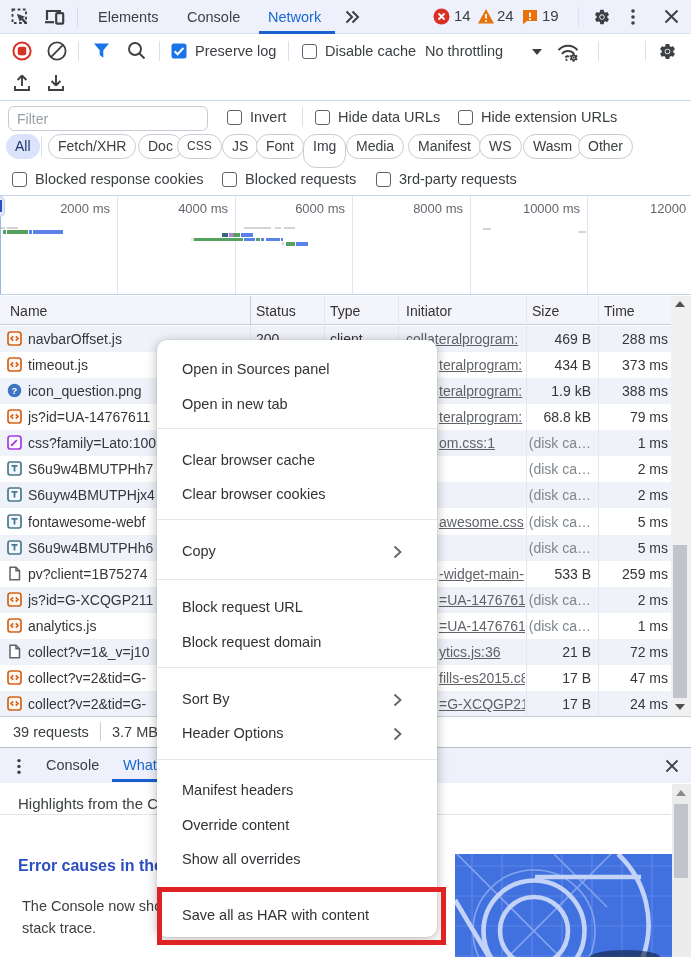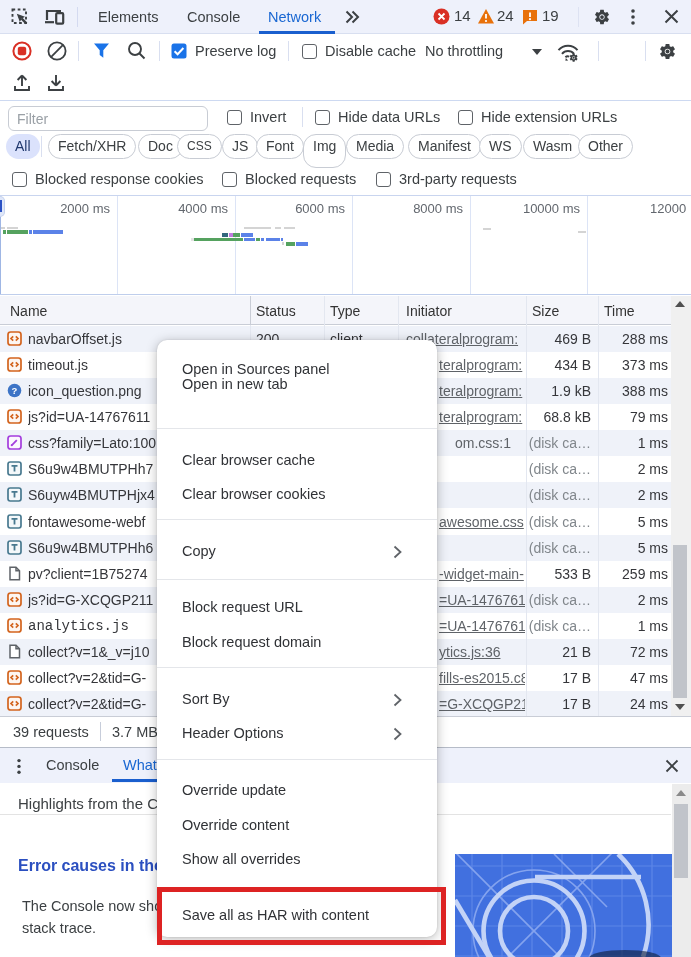--- a/index.html
+++ b/index.html
@@ -226,21 +226,21 @@
 <div class="abs" style="left:439px;top:409.2px;width:86px;overflow:hidden;white-space:nowrap;font-size:14px;color:#5f6368;text-decoration:underline;">teralprogram:</div>
 <div class="abs" style="left:466px;top:409.2px;width:125px;text-align:right;white-space:nowrap;font-size:14px;color:#35363a;">68.8 kB</div>
 <div class="abs" style="left:540px;top:409.2px;width:128px;text-align:right;white-space:nowrap;font-size:14px;color:#35363a;">79 ms</div>
 <div class="abs" style="left:0;top:430.3px;width:671px;height:26.07px;background:#eff2f9;"></div>
 <div class="abs" style="left:7px;top:435.3px;width:15px;height:15px;"><svg width="15" height="15" viewBox="0 0 15 15">
       <rect x="1" y="1" width="13" height="13" rx="2.6" fill="#fcf6fe" stroke="#a43ddd" stroke-width="1.7"></rect>
       <path d="M5.2 9.8 L9.8 5.2" stroke="#a43ddd" stroke-width="1.8"></path>
       <circle cx="4.8" cy="10.2" r="1.1" fill="#a43ddd"></circle>
     </svg></div>
 <div class="txt" style="left:28px;top:435.3px;font-size:14px;max-width:215px;overflow:hidden;color:#35363a;">css?family=Lato:100</div>
-<div class="abs" style="left:455px;top:435.3px;width:86px;overflow:hidden;white-space:nowrap;font-size:14px;color:#5f6368;">om.css:1</div>
+<div class="abs" style="left:439px;top:435.3px;width:86px;overflow:hidden;white-space:nowrap;font-size:14px;color:#5f6368;text-decoration:underline;">om.css:1</div>
 <div class="abs" style="left:466px;top:435.3px;width:125px;text-align:right;white-space:nowrap;font-size:14px;color:#80868b;">(disk ca…</div>
 <div class="abs" style="left:540px;top:435.3px;width:128px;text-align:right;white-space:nowrap;font-size:14px;color:#35363a;">1 ms</div>
 <div class="abs" style="left:0;top:456.4px;width:671px;height:26.07px;background:#ffffff;"></div>
 <div class="abs" style="left:7px;top:461.4px;width:15px;height:15px;"><svg width="15" height="15" viewBox="0 0 15 15">
       <rect x="1" y="1" width="13" height="13" rx="2.2" fill="#f4f8fa" stroke="#48798f" stroke-width="1.7"></rect>
       <path d="M4.5 4.8 L10.5 4.8 M7.5 4.8 L7.5 10.5" fill="none" stroke="#48798f" stroke-width="1.8"></path>
     </svg></div>
 <div class="txt" style="left:28px;top:461.4px;font-size:14px;max-width:215px;overflow:hidden;color:#35363a;">S6u9w4BMUTPHh7</div>
 <div class="abs" style="left:466px;top:461.4px;width:125px;text-align:right;white-space:nowrap;font-size:14px;color:#80868b;">(disk ca…</div>
 <div class="abs" style="left:540px;top:461.4px;width:128px;text-align:right;white-space:nowrap;font-size:14px;color:#35363a;">2 ms</div>
@@ -285,21 +285,21 @@
     </svg></div>
 <div class="txt" style="left:28px;top:591.7px;font-size:14px;max-width:215px;overflow:hidden;color:#35363a;">js?id=G-XCQGP211</div>
 <div class="abs" style="left:439px;top:591.7px;width:86px;overflow:hidden;white-space:nowrap;font-size:14px;color:#5f6368;text-decoration:underline;">=UA-1476761</div>
 <div class="abs" style="left:466px;top:591.7px;width:125px;text-align:right;white-space:nowrap;font-size:14px;color:#80868b;">(disk ca…</div>
 <div class="abs" style="left:540px;top:591.7px;width:128px;text-align:right;white-space:nowrap;font-size:14px;color:#35363a;">2 ms</div>
 <div class="abs" style="left:0;top:612.8px;width:671px;height:26.07px;background:#ffffff;"></div>
 <div class="abs" style="left:7px;top:617.8px;width:15px;height:15px;"><svg width="15" height="15" viewBox="0 0 15 15">
       <rect x="1" y="1" width="13" height="13" rx="2.6" fill="#fdf6f1" stroke="#d3641e" stroke-width="1.7"></rect>
       <path d="M6.2 5.3 L4 7.5 L6.2 9.7 M8.8 5.3 L11 7.5 L8.8 9.7" fill="none" stroke="#d3641e" stroke-width="1.7"></path>
     </svg></div>
-<div class="txt" style="left:28px;top:617.8px;font-size:14px;max-width:215px;overflow:hidden;color:#35363a;font-family:Liberation Mono, monospace;">analytics.js</div>
+<div class="txt" style="left:28px;top:617.8px;font-size:14px;max-width:215px;overflow:hidden;color:#35363a;">analytics.js</div>
 <div class="abs" style="left:439px;top:617.8px;width:86px;overflow:hidden;white-space:nowrap;font-size:14px;color:#5f6368;text-decoration:underline;">=UA-1476761</div>
 <div class="abs" style="left:466px;top:617.8px;width:125px;text-align:right;white-space:nowrap;font-size:14px;color:#80868b;">(disk ca…</div>
 <div class="abs" style="left:540px;top:617.8px;width:128px;text-align:right;white-space:nowrap;font-size:14px;color:#35363a;">1 ms</div>
 <div class="abs" style="left:0;top:638.8px;width:671px;height:26.07px;background:#eff2f9;"></div>
 <div class="abs" style="left:7px;top:643.8px;width:15px;height:15px;"><svg width="15" height="15" viewBox="0 0 15 15">
       <path d="M3 1.2 H9 L12.5 4.7 V13.8 H3 Z" fill="#fff" stroke="#5f6368" stroke-width="1.5"></path>
       <path d="M9 1.2 V4.7 H12.5" fill="none" stroke="#5f6368" stroke-width="1.5"></path>
     </svg></div>
 <div class="txt" style="left:28px;top:643.8px;font-size:14px;max-width:215px;overflow:hidden;color:#35363a;">collect?v=1&amp;_v=j10</div>
 <div class="abs" style="left:439px;top:643.8px;width:86px;overflow:hidden;white-space:nowrap;font-size:14px;color:#5f6368;text-decoration:underline;">ytics.js:36</div>
@@ -380,38 +380,38 @@
 </g>
 <ellipse cx="170" cy="104" rx="36" ry="8" fill="#0e1c38" opacity="0.6"></ellipse>
 </svg>
 <div class="abs" style="left:672px;top:784px;width:19px;height:173px;background:#ececec;"></div>
 <svg class="abs" style="left:674px;top:788px" width="14" height="10" viewBox="0 0 14 10">
     <path d="M7 2 L12 8 L2 8 Z" fill="#8a8a8a"></path>
   </svg>
 <div class="abs" style="left:674px;top:804px;width:14px;height:74px;background:#c1c4ca;"></div>
 <div class="abs" style="left:157px;top:340px;width:280px;height:597px;background:#fff;border-radius:10px;box-shadow:0 2px 12px rgba(0,0,0,0.28), 0 0 2px rgba(0,0,0,0.12);"></div>
 <div class="txt" style="left:182px;top:361px;font-size:14.5px;color:#303236;">Open in Sources panel</div>
-<div class="txt" style="left:182px;top:376px;font-size:14.5px;color:#303236;">Open in new tab</div>
+<div class="txt" style="left:182px;top:396px;font-size:14.5px;color:#303236;">Open in new tab</div>
 <div class="txt" style="left:182px;top:452px;font-size:14.5px;color:#303236;">Clear browser cache</div>
 <div class="txt" style="left:182px;top:486px;font-size:14.5px;color:#303236;">Clear browser cookies</div>
 <div class="txt" style="left:182px;top:543px;font-size:14.5px;color:#303236;">Copy</div>
 <svg class="abs" style="left:393px;top:545px" width="9" height="14" viewBox="0 0 9 14">
     <path d="M1.5 1.5 L7.5 7 L1.5 12.5" fill="none" stroke="#5f6368" stroke-width="1.8"></path>
   </svg>
 <div class="txt" style="left:182px;top:599px;font-size:14.5px;color:#303236;">Block request URL</div>
 <div class="txt" style="left:182px;top:634px;font-size:14.5px;color:#303236;">Block request domain</div>
 <div class="txt" style="left:182px;top:691px;font-size:14.5px;color:#303236;">Sort By</div>
 <svg class="abs" style="left:393px;top:693px" width="9" height="14" viewBox="0 0 9 14">
     <path d="M1.5 1.5 L7.5 7 L1.5 12.5" fill="none" stroke="#5f6368" stroke-width="1.8"></path>
   </svg>
 <div class="txt" style="left:182px;top:725px;font-size:14.5px;color:#303236;">Header Options</div>
 <svg class="abs" style="left:393px;top:727px" width="9" height="14" viewBox="0 0 9 14">
     <path d="M1.5 1.5 L7.5 7 L1.5 12.5" fill="none" stroke="#5f6368" stroke-width="1.8"></path>
   </svg>
-<div class="txt" style="left:182px;top:782px;font-size:14.5px;color:#303236;">Override update</div>
+<div class="txt" style="left:182px;top:782px;font-size:14.5px;color:#303236;">Manifest headers</div>
 <div class="txt" style="left:182px;top:817px;font-size:14.5px;color:#303236;">Override content</div>
 <div class="txt" style="left:182px;top:851px;font-size:14.5px;color:#303236;">Show all overrides</div>
 <div class="txt" style="left:182px;top:907px;font-size:14.5px;color:#303236;">Save all as HAR with content</div>
 <div class="abs" style="left:157px;top:428px;width:280px;height:1px;background:#e4e6ea;"></div>
 <div class="abs" style="left:157px;top:519px;width:280px;height:1px;background:#e4e6ea;"></div>
 <div class="abs" style="left:157px;top:579px;width:280px;height:1px;background:#e4e6ea;"></div>
 <div class="abs" style="left:157px;top:667px;width:280px;height:1px;background:#e4e6ea;"></div>
 <div class="abs" style="left:157px;top:759px;width:280px;height:1px;background:#e4e6ea;"></div>
 <div class="abs" style="left:157px;top:887px;width:289px;height:58px;border:5px solid #dd2323;"></div>
 </body></html>

